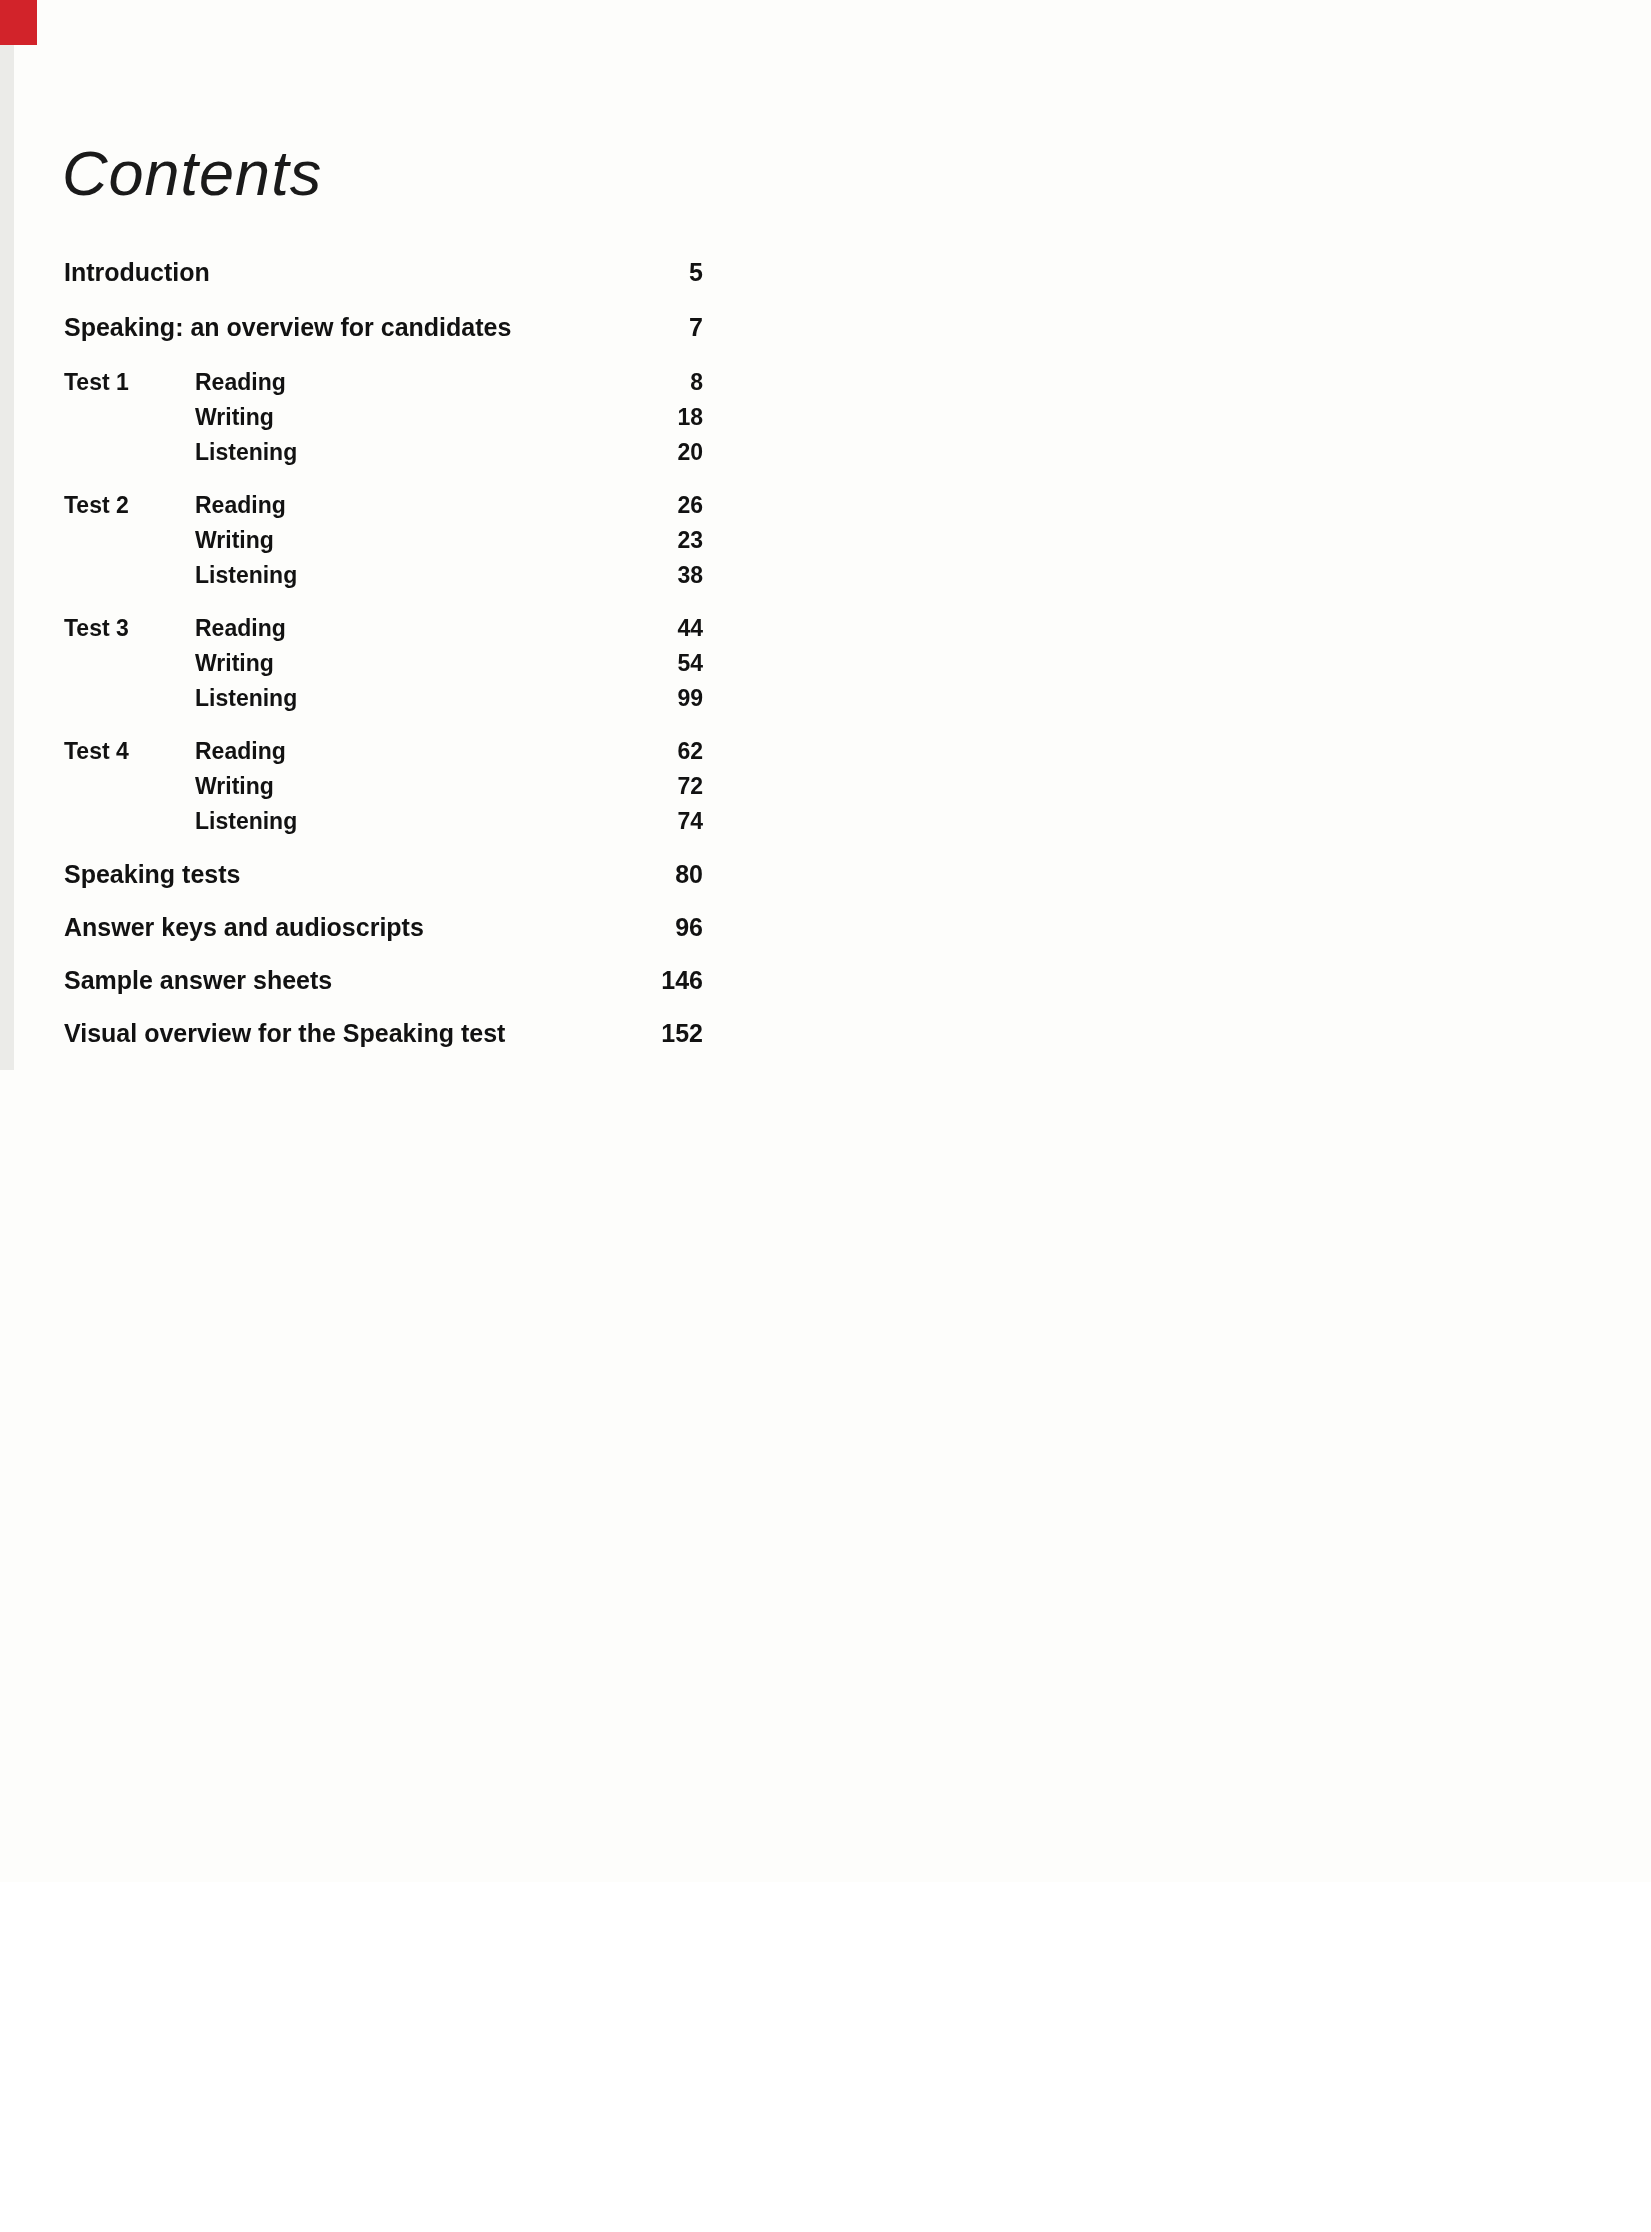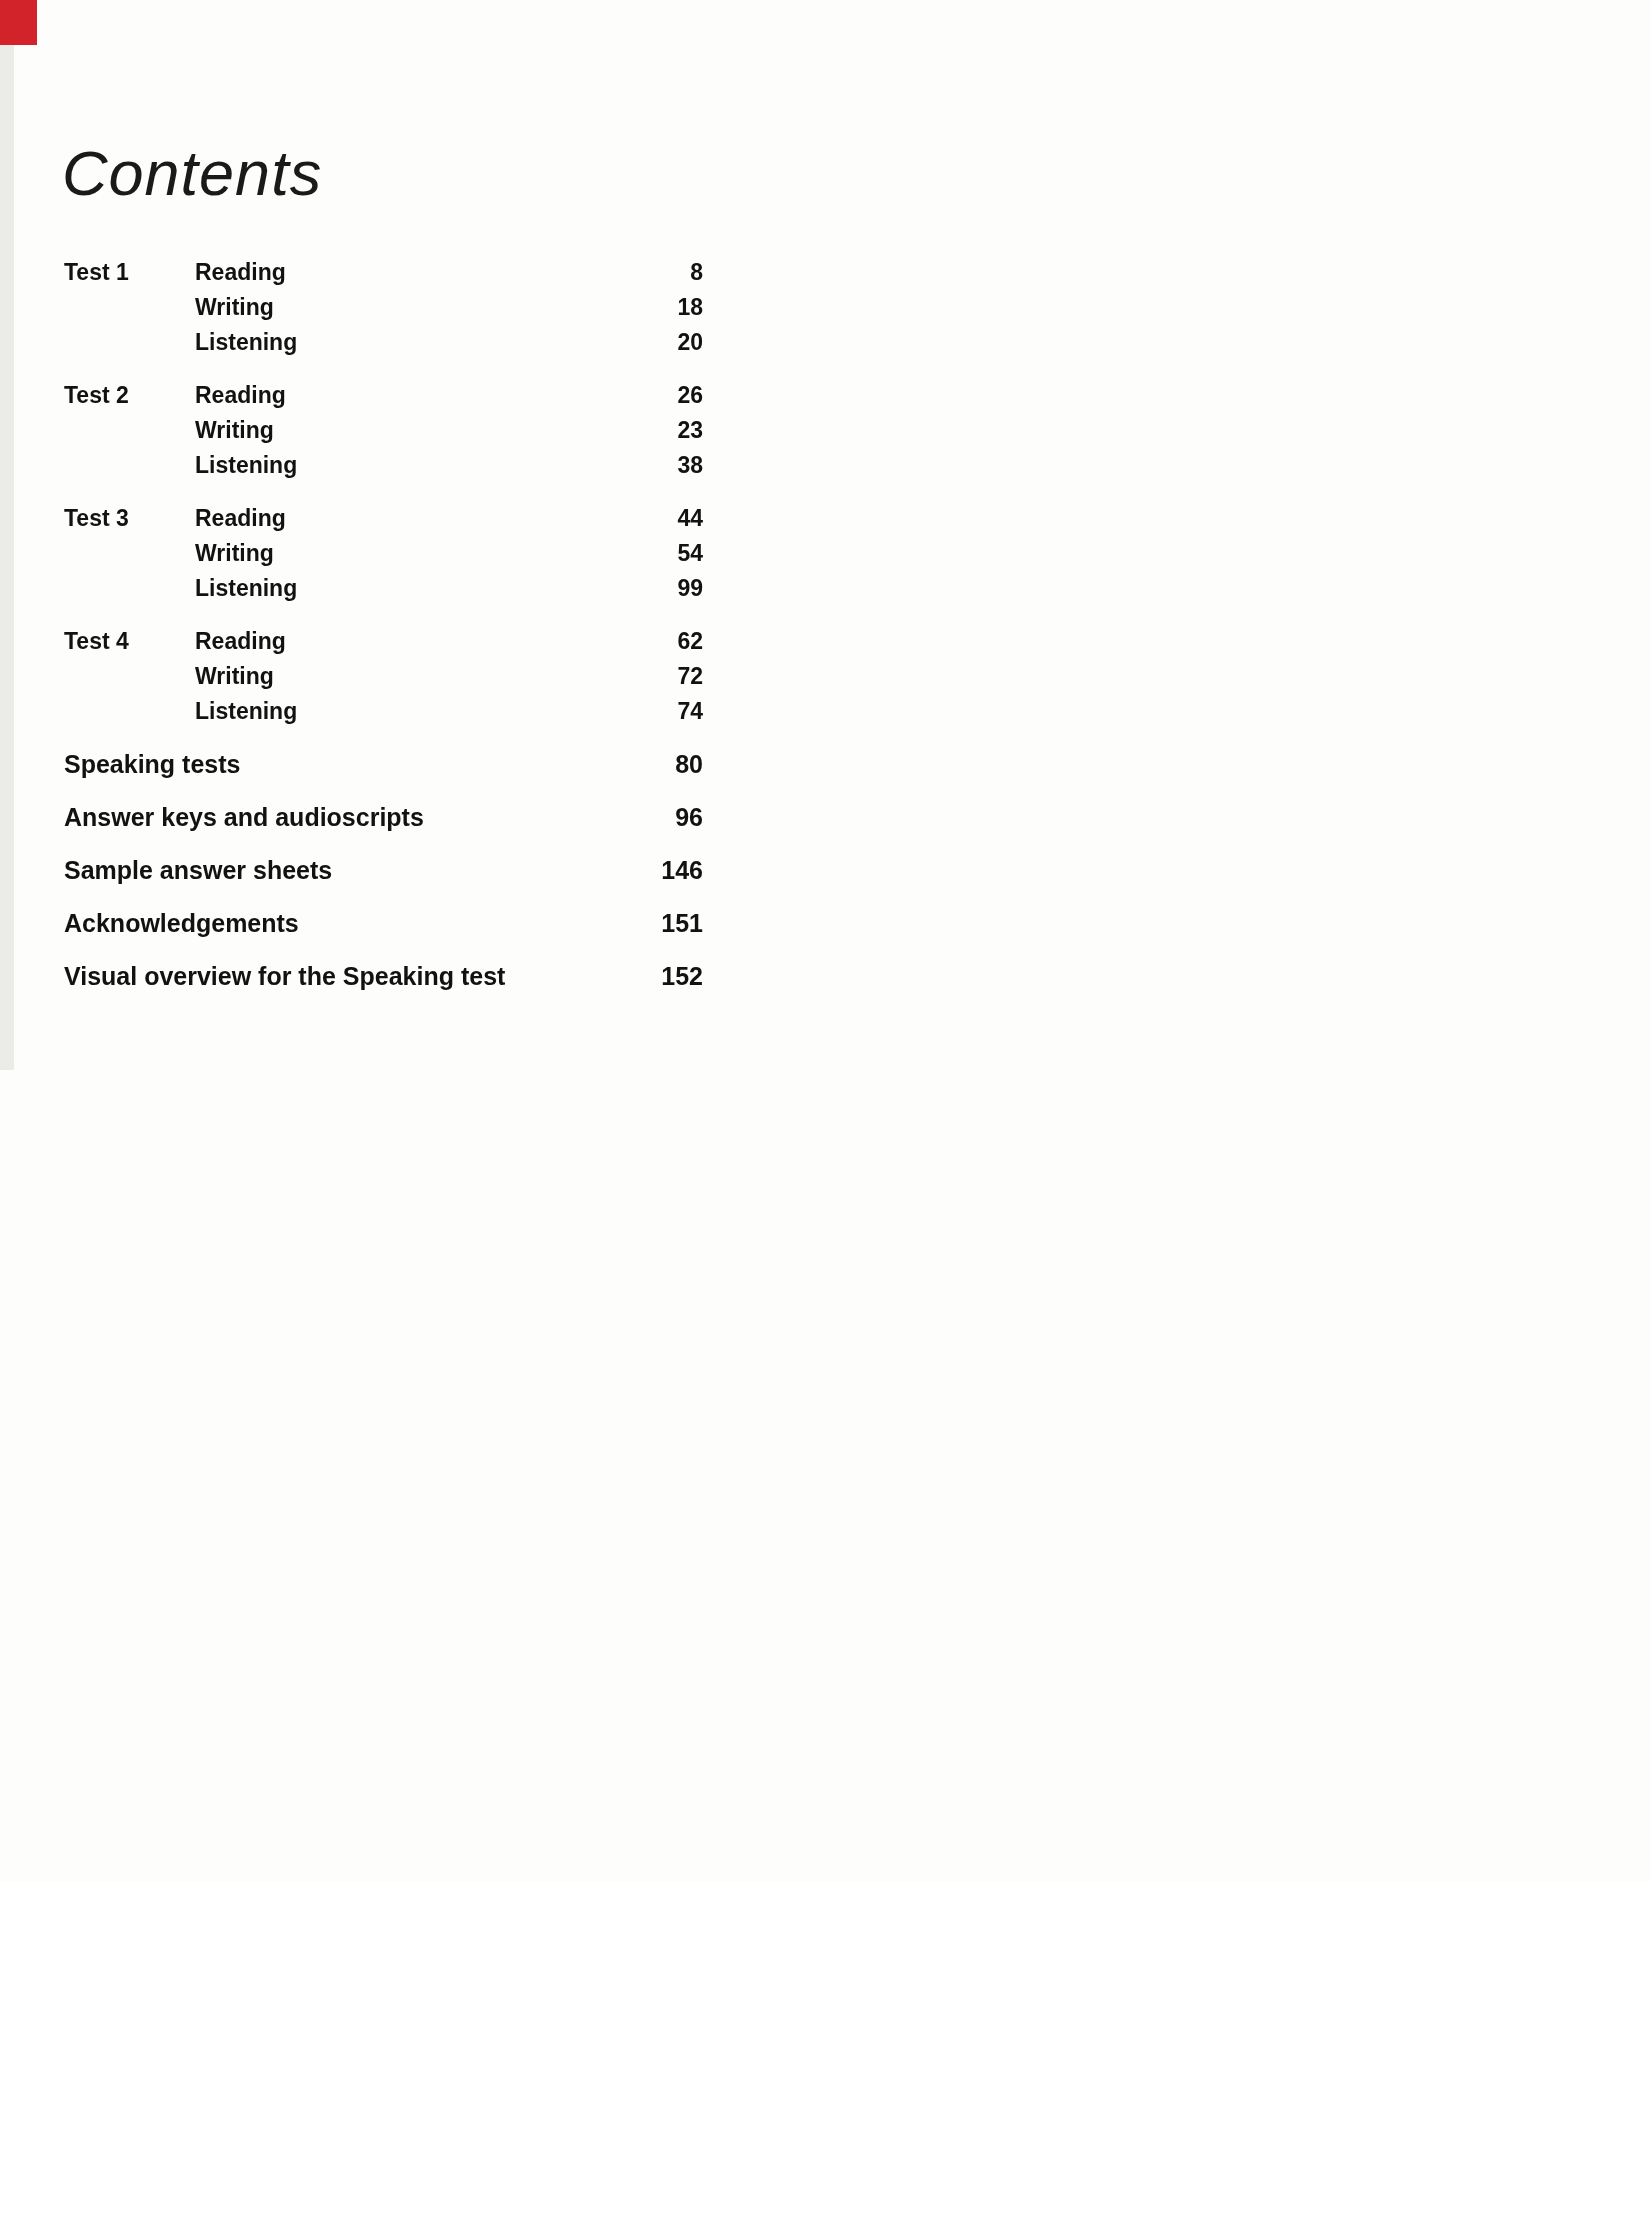--- a/index.html
+++ b/index.html
@@ -98,20 +98,30 @@
 </head>
 <body>
 
 <div class="page">
   <div class="red-strip"></div>
   <div class="edge-strip"></div>
 
   <div class="title">Contents</div>
 
   <div class="toc">
+    <div id="toc-top">
+        <div class="entry-row">
+          <span class="entry-label">Introduction</span>
+          <span class="entry-page">5</span>
+        </div>
+        <div class="entry-row">
+          <span class="entry-label">Speaking: an overview for candidates</span>
+          <span class="entry-page">7</span>
+        </div>
+      </div>
     <div id="toc-tests">
         <div class="test-group">
           <div class="test-name">Test 1</div>
           <div class="sections">
             <div class="section-row">
               <span class="entry-label">Reading</span>
               <span class="entry-page">8</span>
             </div>
             <div class="section-row">
               <span class="entry-label">Writing</span>
@@ -182,24 +192,20 @@
         </div>
         <div class="entry-row">
           <span class="entry-label">Answer keys and audioscripts</span>
           <span class="entry-page">96</span>
         </div>
         <div class="entry-row">
           <span class="entry-label">Sample answer sheets</span>
           <span class="entry-page">146</span>
         </div>
         <div class="entry-row">
-          <span class="entry-label">Acknowledgements</span>
-          <span class="entry-page">151</span>
-        </div>
-        <div class="entry-row">
           <span class="entry-label">Visual overview for the Speaking test</span>
           <span class="entry-page">152</span>
         </div>
       </div>
   </div>
 
   <div class="footer-page-number">3</div>
 </div>
 
 

